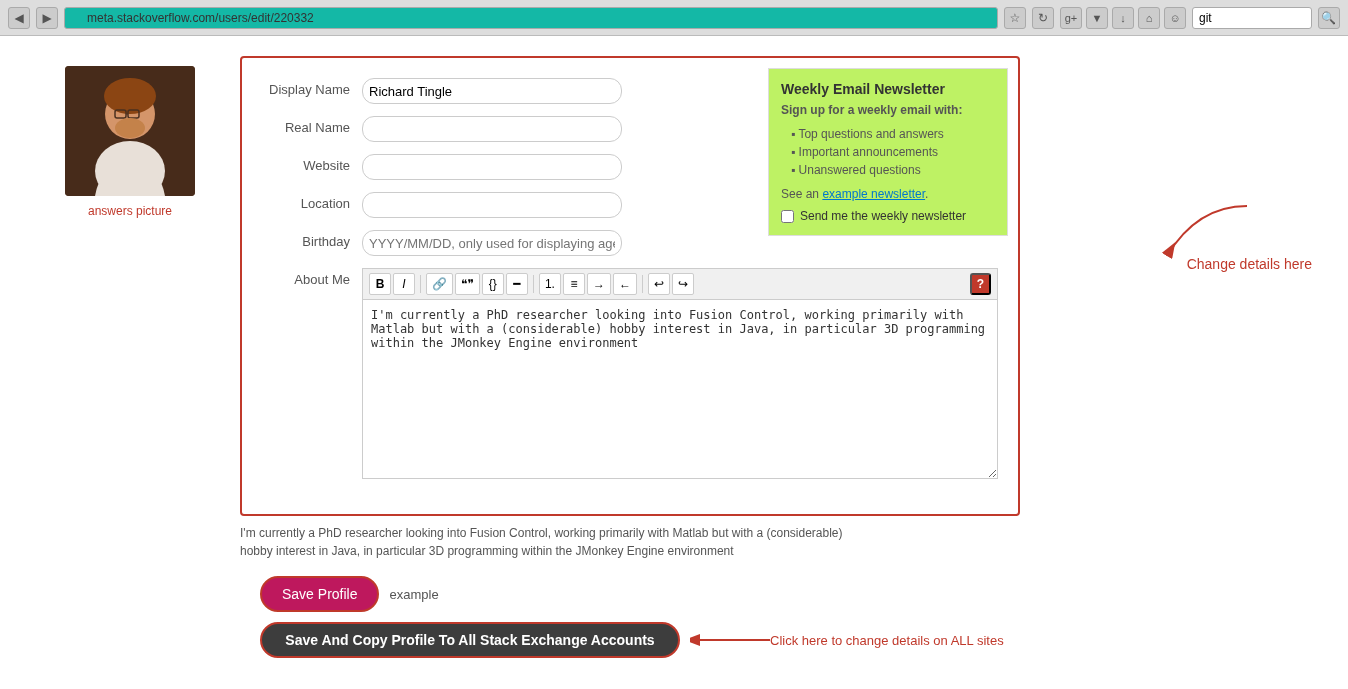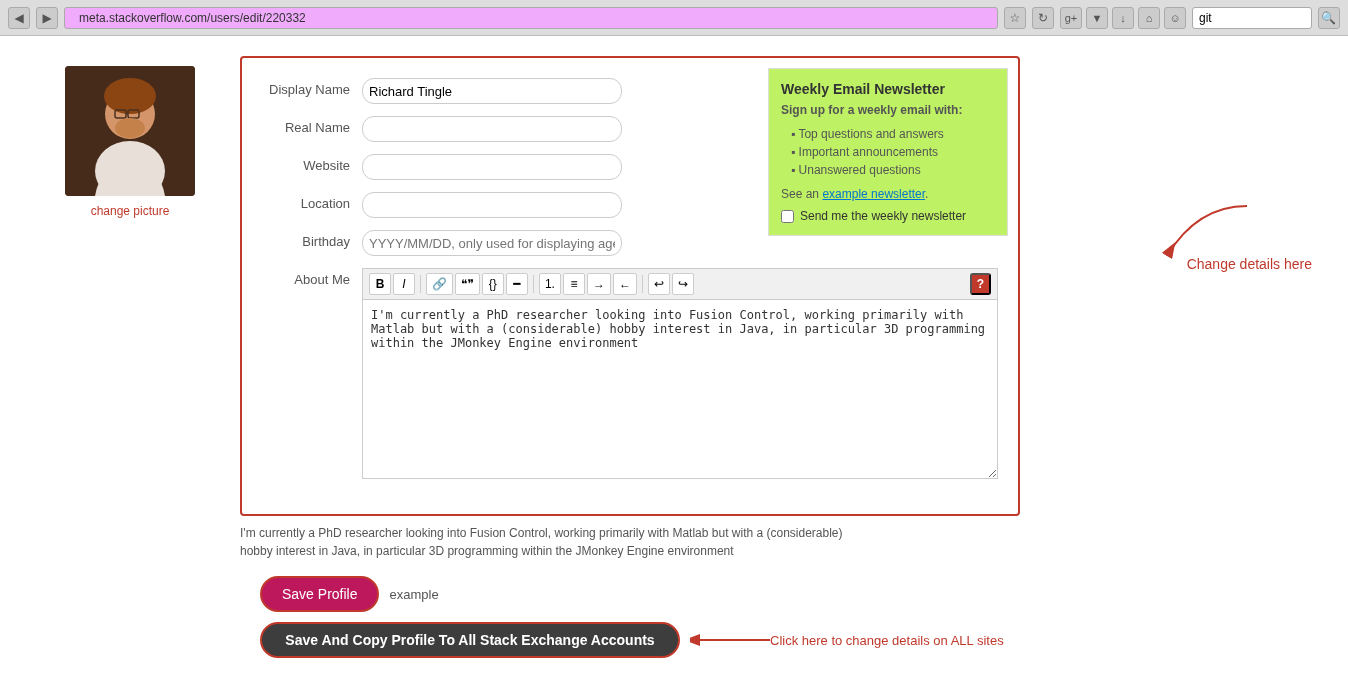--- a/index.html
+++ b/index.html
@@ -18,24 +18,24 @@
     .nav-btn {
       width: 22px; height: 22px;
       background: #ccc;
       border: 1px solid #aaa;
       border-radius: 3px;
       display: flex; align-items: center; justify-content: center;
       font-size: 12px; cursor: pointer; color: #555;
     }
     .address-bar {
       flex: 1;
-      background: #f0abfc;
+      background: #14b8a6;
       border: 1px solid #aaa;
       border-radius: 3px;
-      padding: 2px 14px;
+      padding: 2px 22px;
       font-size: 12px;
       color: #333;
       height: 22px;
     }
     .browser-icons {
       display: flex; gap: 4px; align-items: center;
     }
     .browser-icon-btn {
       width: 22px; height: 22px;
       background: #ccc;
@@ -352,21 +352,21 @@
 
           <rect x="50" y="44" width="11" height="8" rx="2" fill="none" stroke="#4a3020" stroke-width="1.5"></rect>
           <rect x="63" y="44" width="11" height="8" rx="2" fill="none" stroke="#4a3020" stroke-width="1.5"></rect>
           <line x1="61" y1="48" x2="63" y2="48" stroke="#4a3020" stroke-width="1"></line>
 
           <path d="M30 130 Q35 100 65 95 Q95 100 100 130 Z" fill="#e8e0d8"></path>
 
           <ellipse cx="65" cy="62" rx="15" ry="10" fill="#c4824a"></ellipse>
         </svg>
       </div>
-      <a class="change-picture-link">change picture</a>
+      <a class="change-picture-link">answers picture</a>
     </div>
 
     <div class="main-col">
       <div class="form-container">
 
         <div class="newsletter-box">
           <div class="newsletter-title">Weekly Email Newsletter</div>
           <div class="newsletter-subtitle">Sign up for a weekly email with:</div>
           <ul class="newsletter-list">
             <li>Top questions and answers</li>

